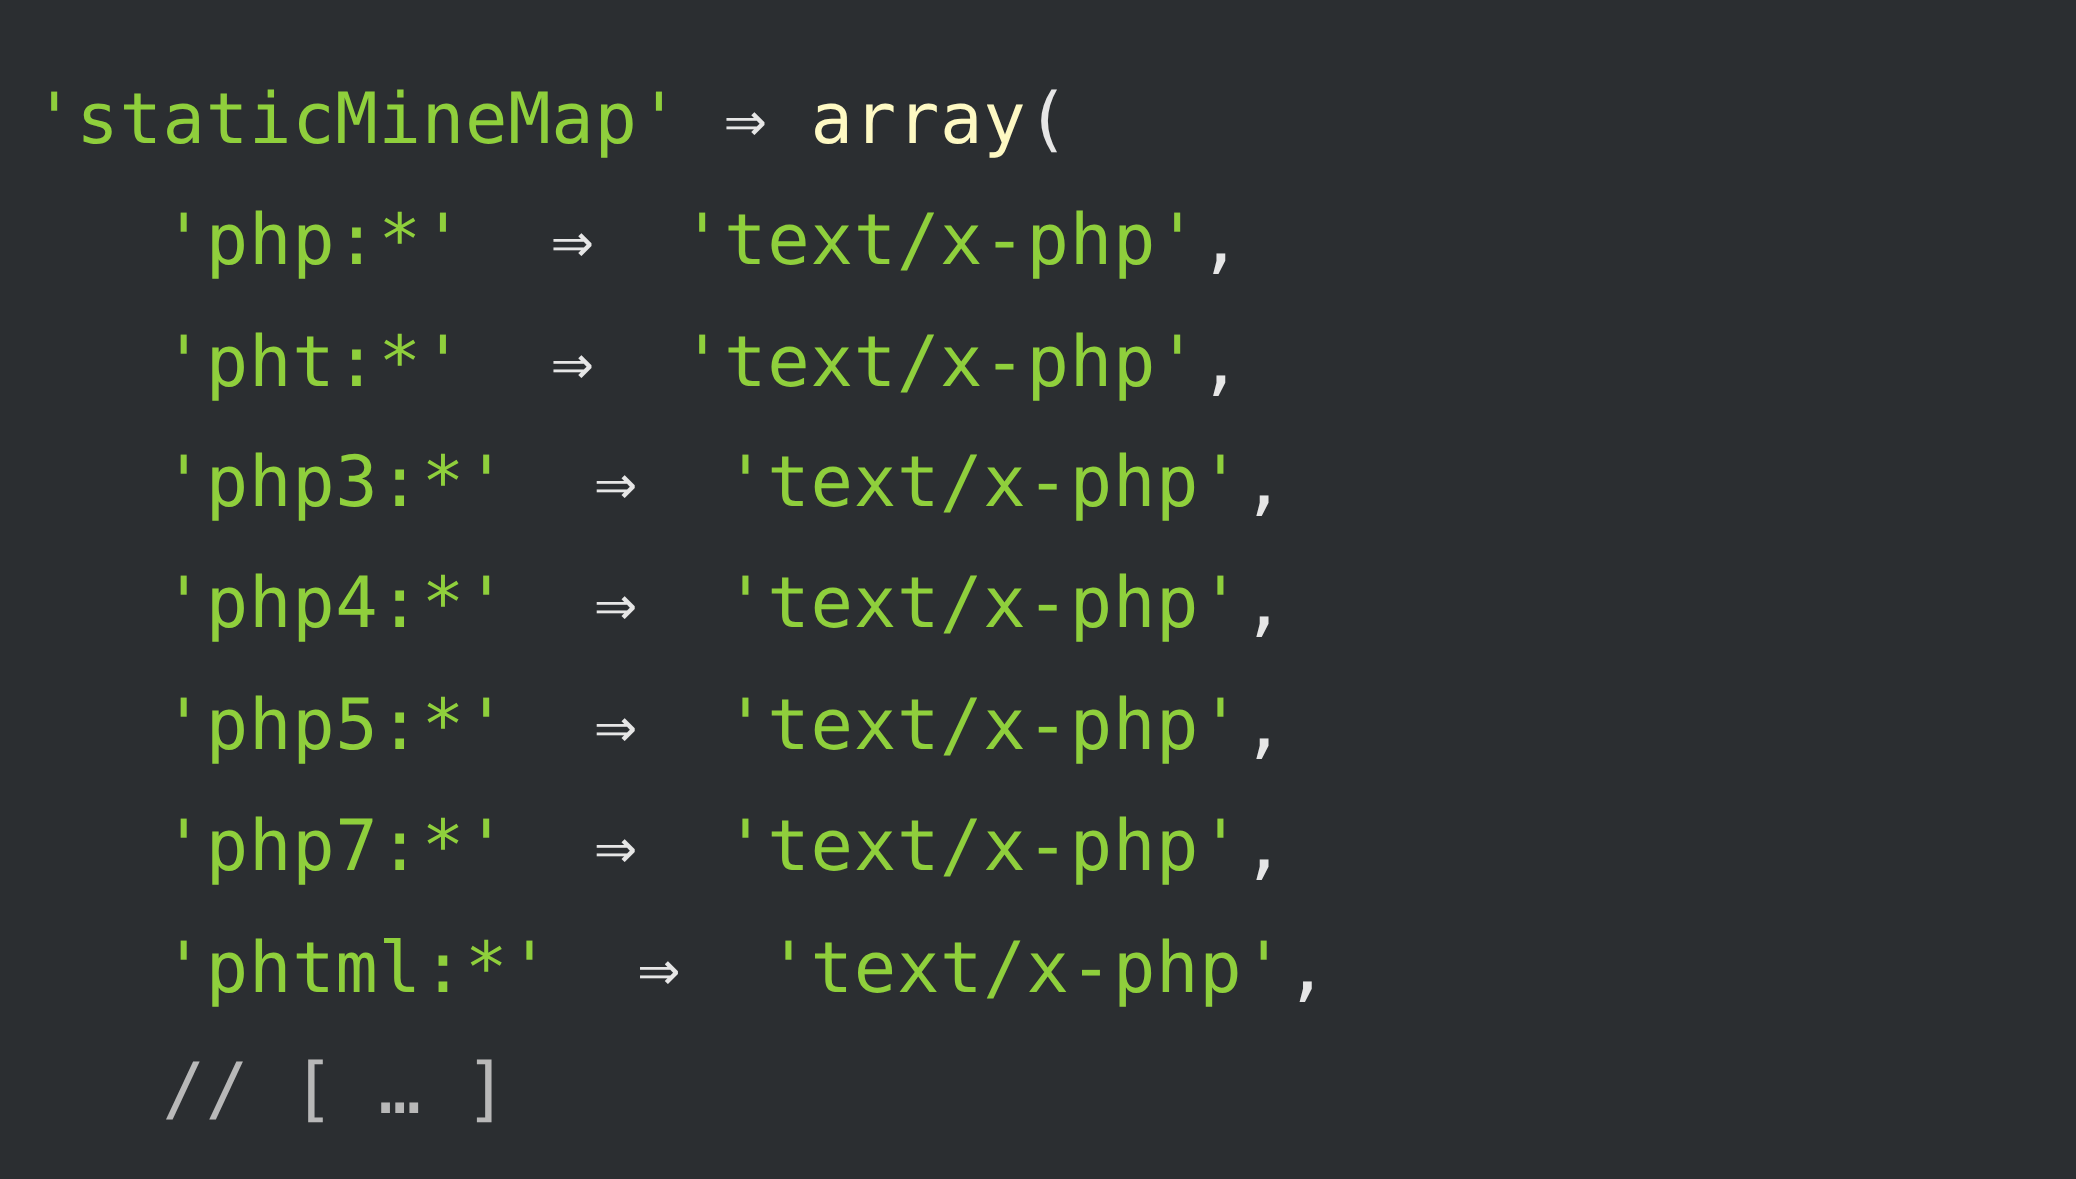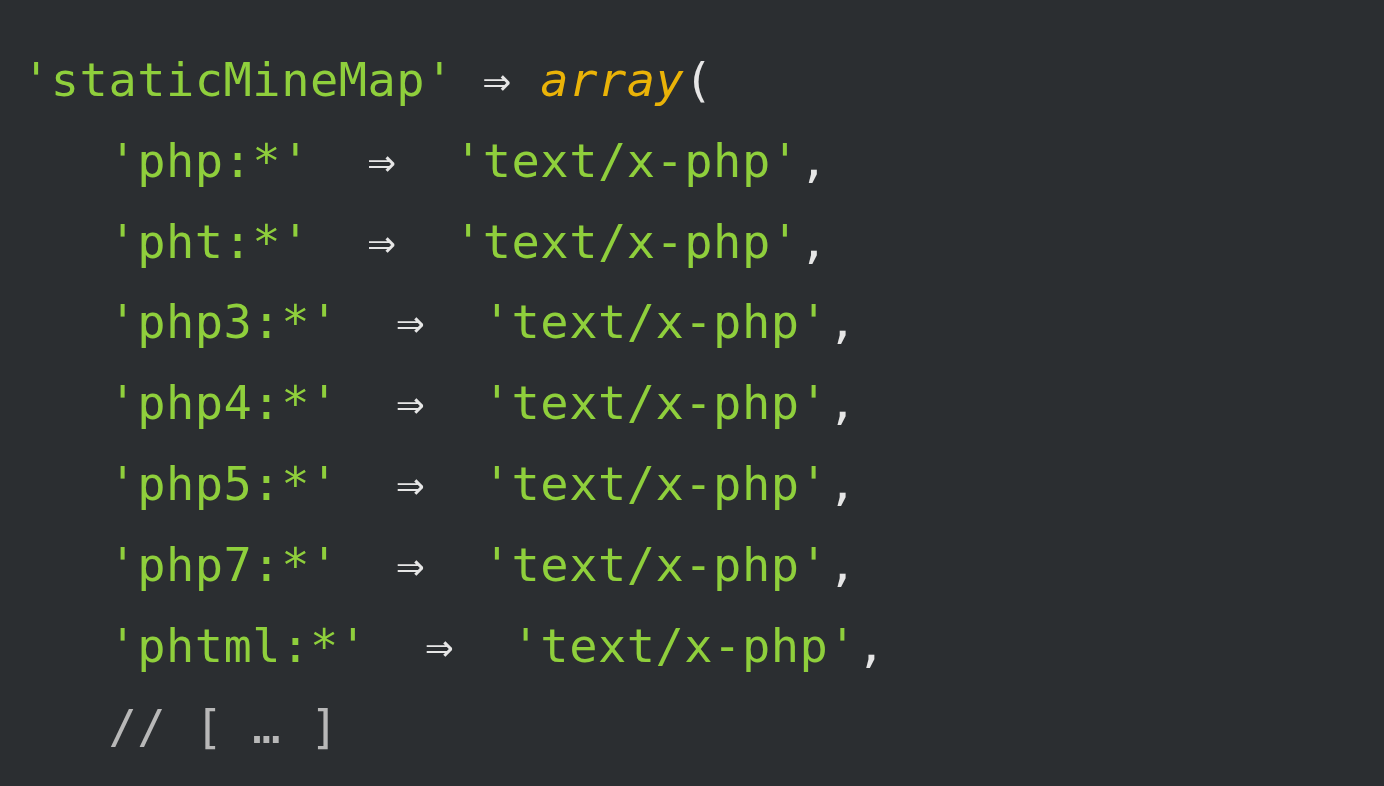--- a/index.html
+++ b/index.html
@@ -14,21 +14,21 @@
     font-family: "DejaVu Sans Mono", "Menlo", "Consolas", monospace;
     font-size: 47px;
     line-height: 1.72;
     color: #e6e6e6;
     white-space: pre;
     padding-top: 40px;
     padding-left: 22px;
     letter-spacing: 0.5px;
   }
   .s   { color: #8fcf3c; }      
-  .kw  { color: #eab308; font-style: italic; }      
+  .kw  { color: #fef9c3; }      
   .pun { color: #e6e6e6; }      
   .cmt { color: #b8b8b8; }      
   .arw { color: #e6e6e6; }      
 </style>
 </head>
 <body>
 
 <div class="code"><span class="s">'staticMineMap'</span> <span class="arw">⇒</span> <span class="kw">array</span><span class="pun">(</span>
    <span class="s">'php:*'</span>  <span class="arw">⇒</span>  <span class="s">'text/x-php'</span><span class="pun">,</span>
    <span class="s">'pht:*'</span>  <span class="arw">⇒</span>  <span class="s">'text/x-php'</span><span class="pun">,</span>

